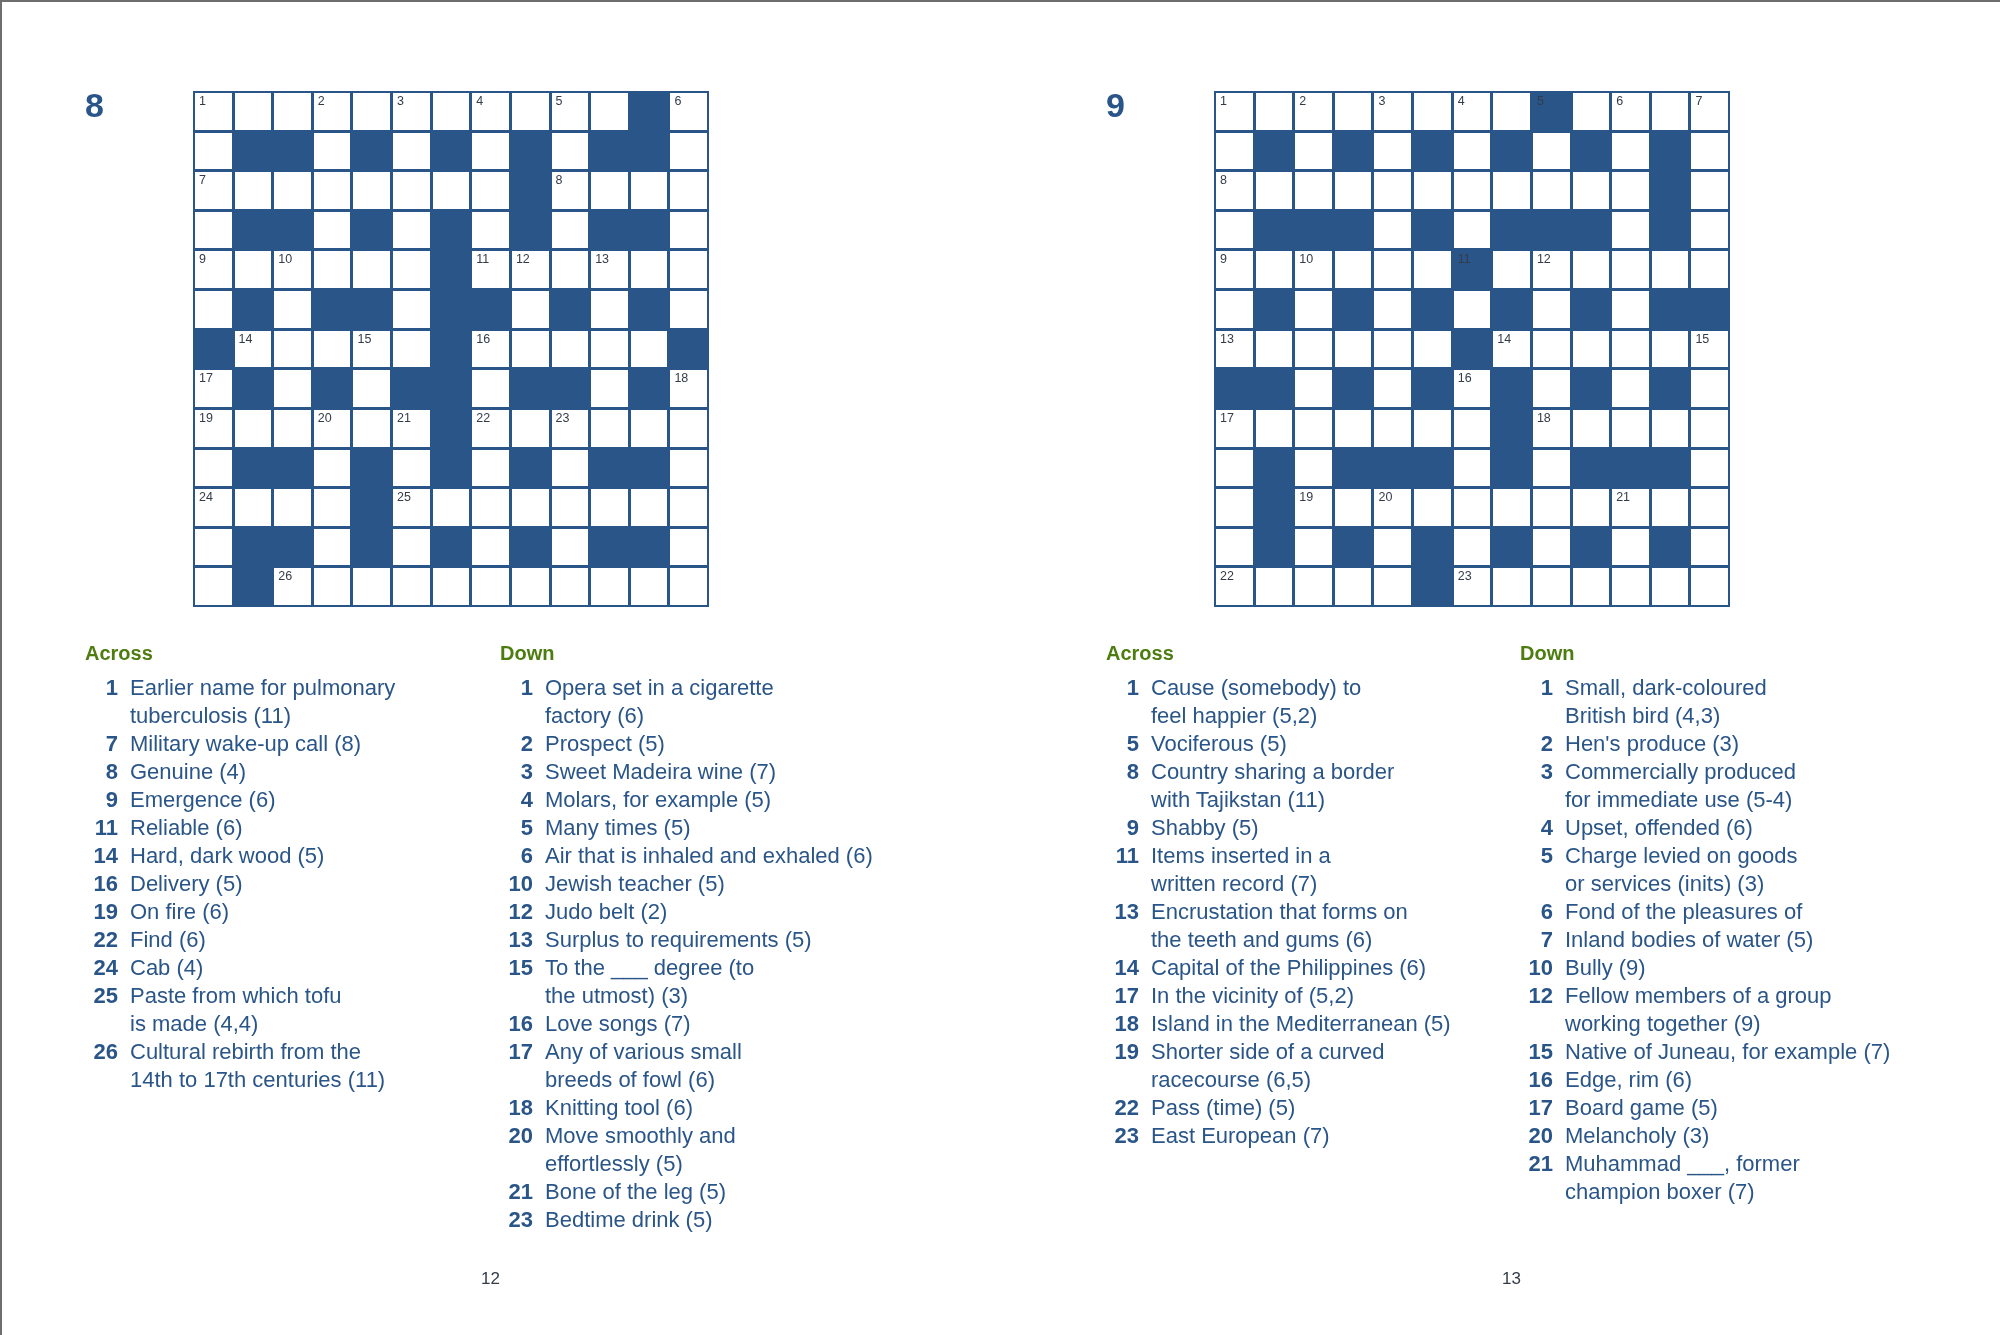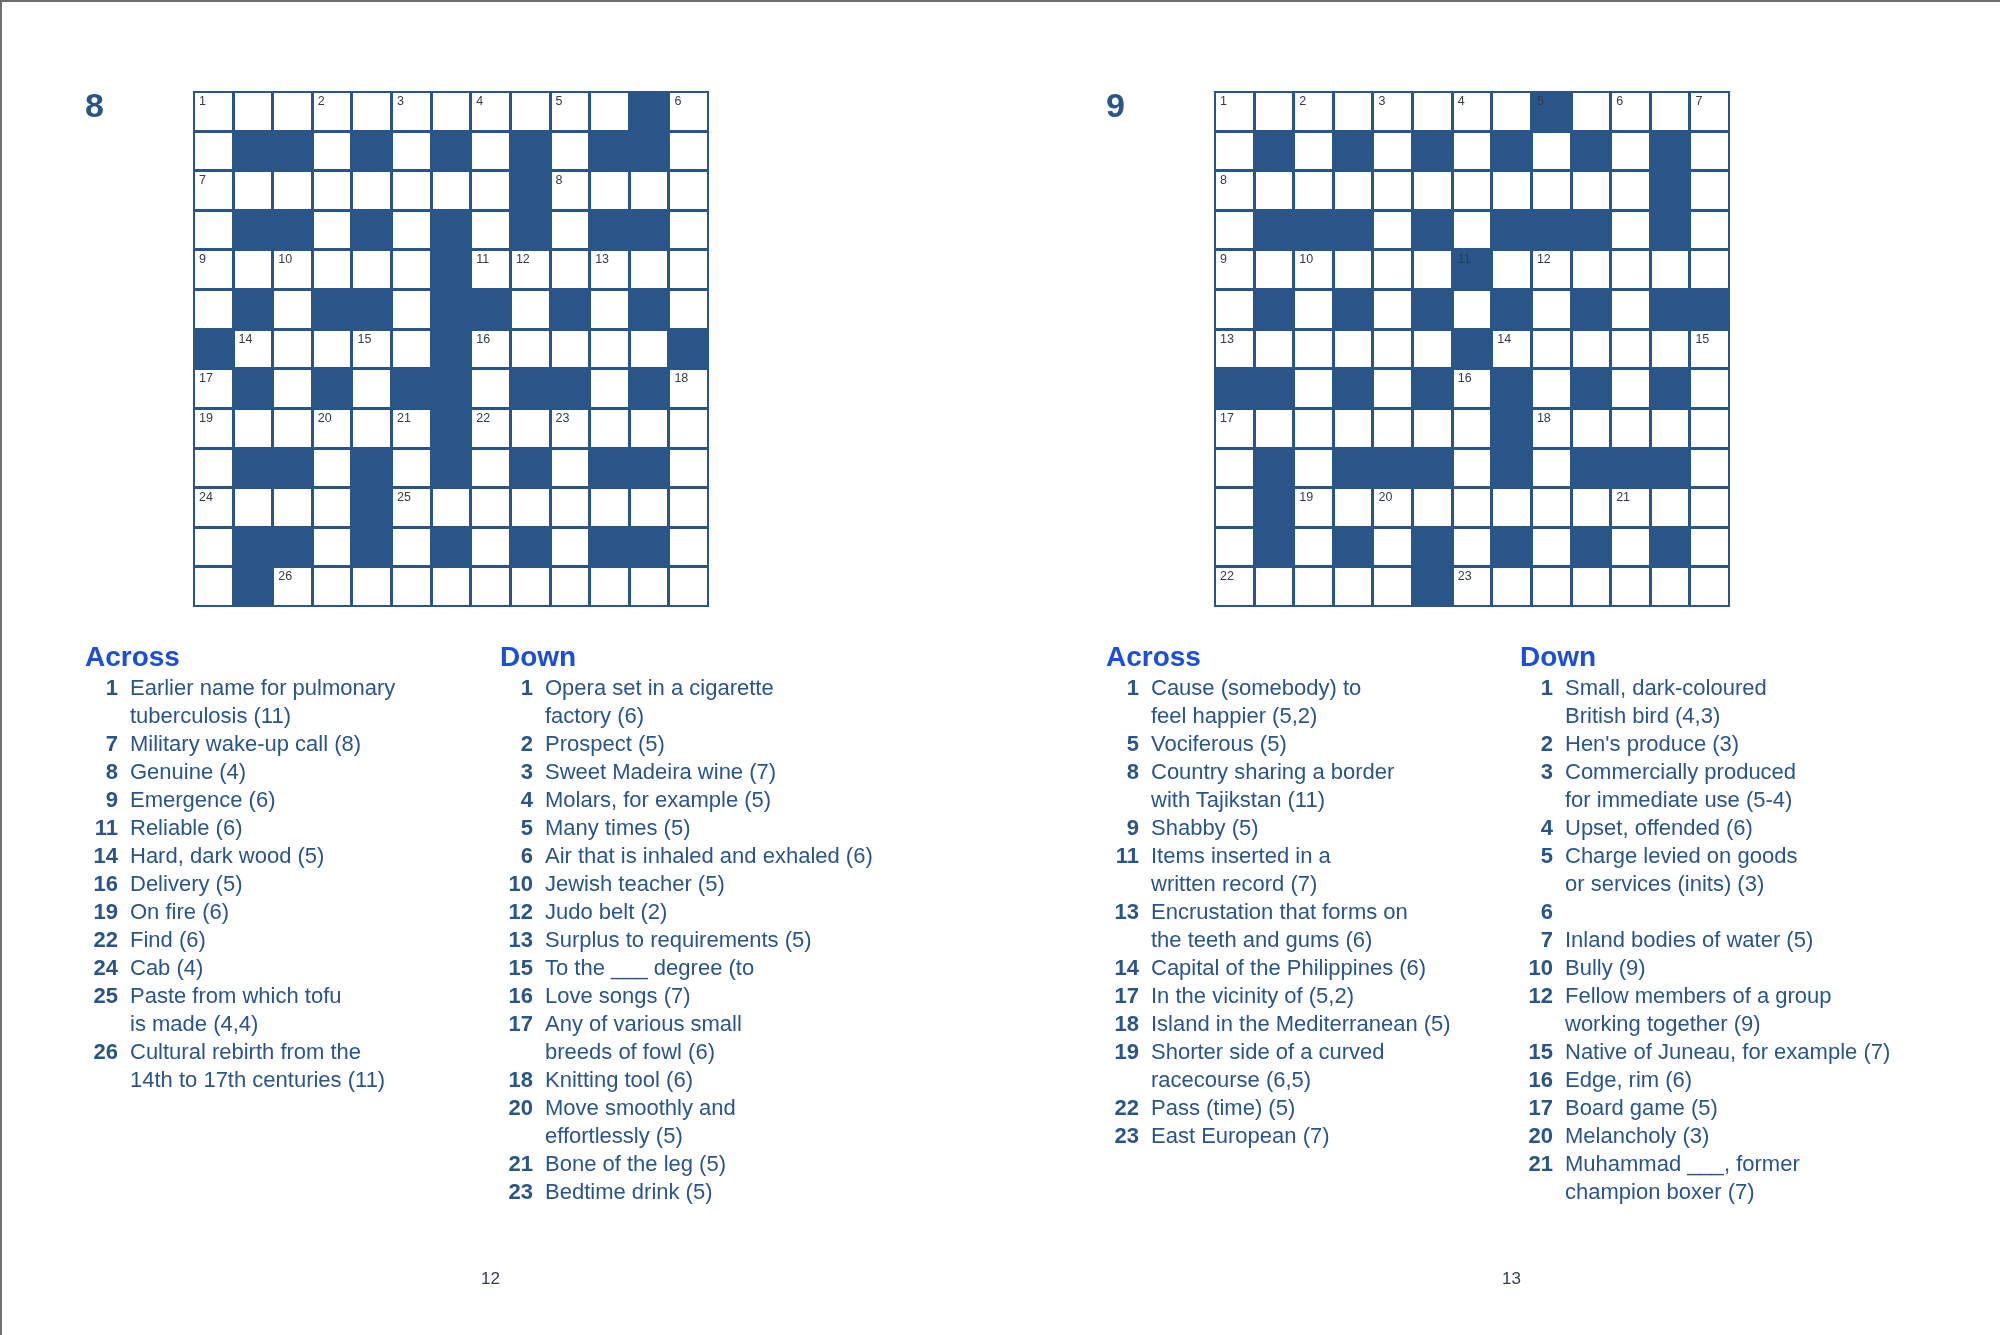--- a/index.html
+++ b/index.html
@@ -25,21 +25,21 @@
     gap:3px;
     padding:0;
   }
   .cell { position:relative; background:#ffffff; }
   .cell.black { background:#2a5588; }
   .cell .num {
     position:absolute; left:4px; top:2px; font-size:12.5px; color:#333c48;
     line-height:1;
   }
   .heading {
-    position:absolute; font-weight:bold; font-size:28px; color:#1d4ed8; line-height:1;
+    position:absolute; font-weight:bold; font-size:20px; color:#4d7c0f; line-height:1;
   }
   .clues { position:absolute; margin:0; padding:0; list-style:none; }
   .clue { display:flex; font-size:22px; line-height:28px; color:#2a5588; }
   .clue .n {
     flex:0 0 40px; text-align:right; font-weight:bold; padding-right:12px;
   }
   .clue .t { flex:1 1 auto; }
   .pagenum {
     position:absolute; font-size:17px; color:#333c48; line-height:1;
   }
@@ -378,20 +378,24 @@
       </li>
       <li class="clue">
         <span class="n">13</span>
         <span class="t">Surplus to requirements (5)</span>
       </li>
       <li class="clue">
         <span class="n">15</span>
         <span class="t">To the ___ degree (to</span>
       </li>
       <li class="clue">
+        <span class="n"></span>
+        <span class="t">the utmost) (3)</span>
+      </li>
+      <li class="clue">
         <span class="n">16</span>
         <span class="t">Love songs (7)</span>
       </li>
       <li class="clue">
         <span class="n">17</span>
         <span class="t">Any of various small</span>
       </li>
       <li class="clue">
         <span class="n"></span>
         <span class="t">breeds of fowl (6)</span>
@@ -739,20 +743,21 @@
       <li class="clue">
         <span class="n">5</span>
         <span class="t">Charge levied on goods</span>
       </li>
       <li class="clue">
         <span class="n"></span>
         <span class="t">or services (inits) (3)</span>
       </li>
       <li class="clue">
         <span class="n">6</span>
+        <span class="t">Fond of the pleasures of</span>
       </li>
       <li class="clue">
         <span class="n">7</span>
         <span class="t">Inland bodies of water (5)</span>
       </li>
       <li class="clue">
         <span class="n">10</span>
         <span class="t">Bully (9)</span>
       </li>
       <li class="clue">

